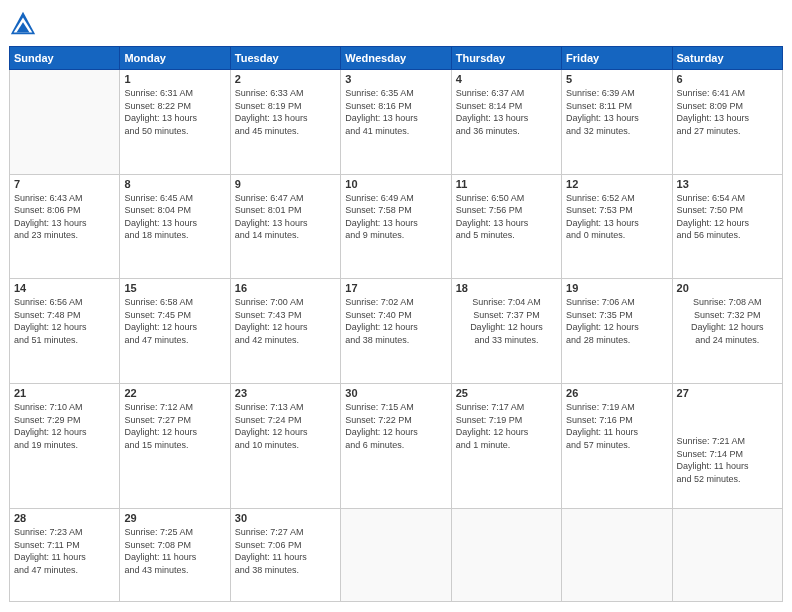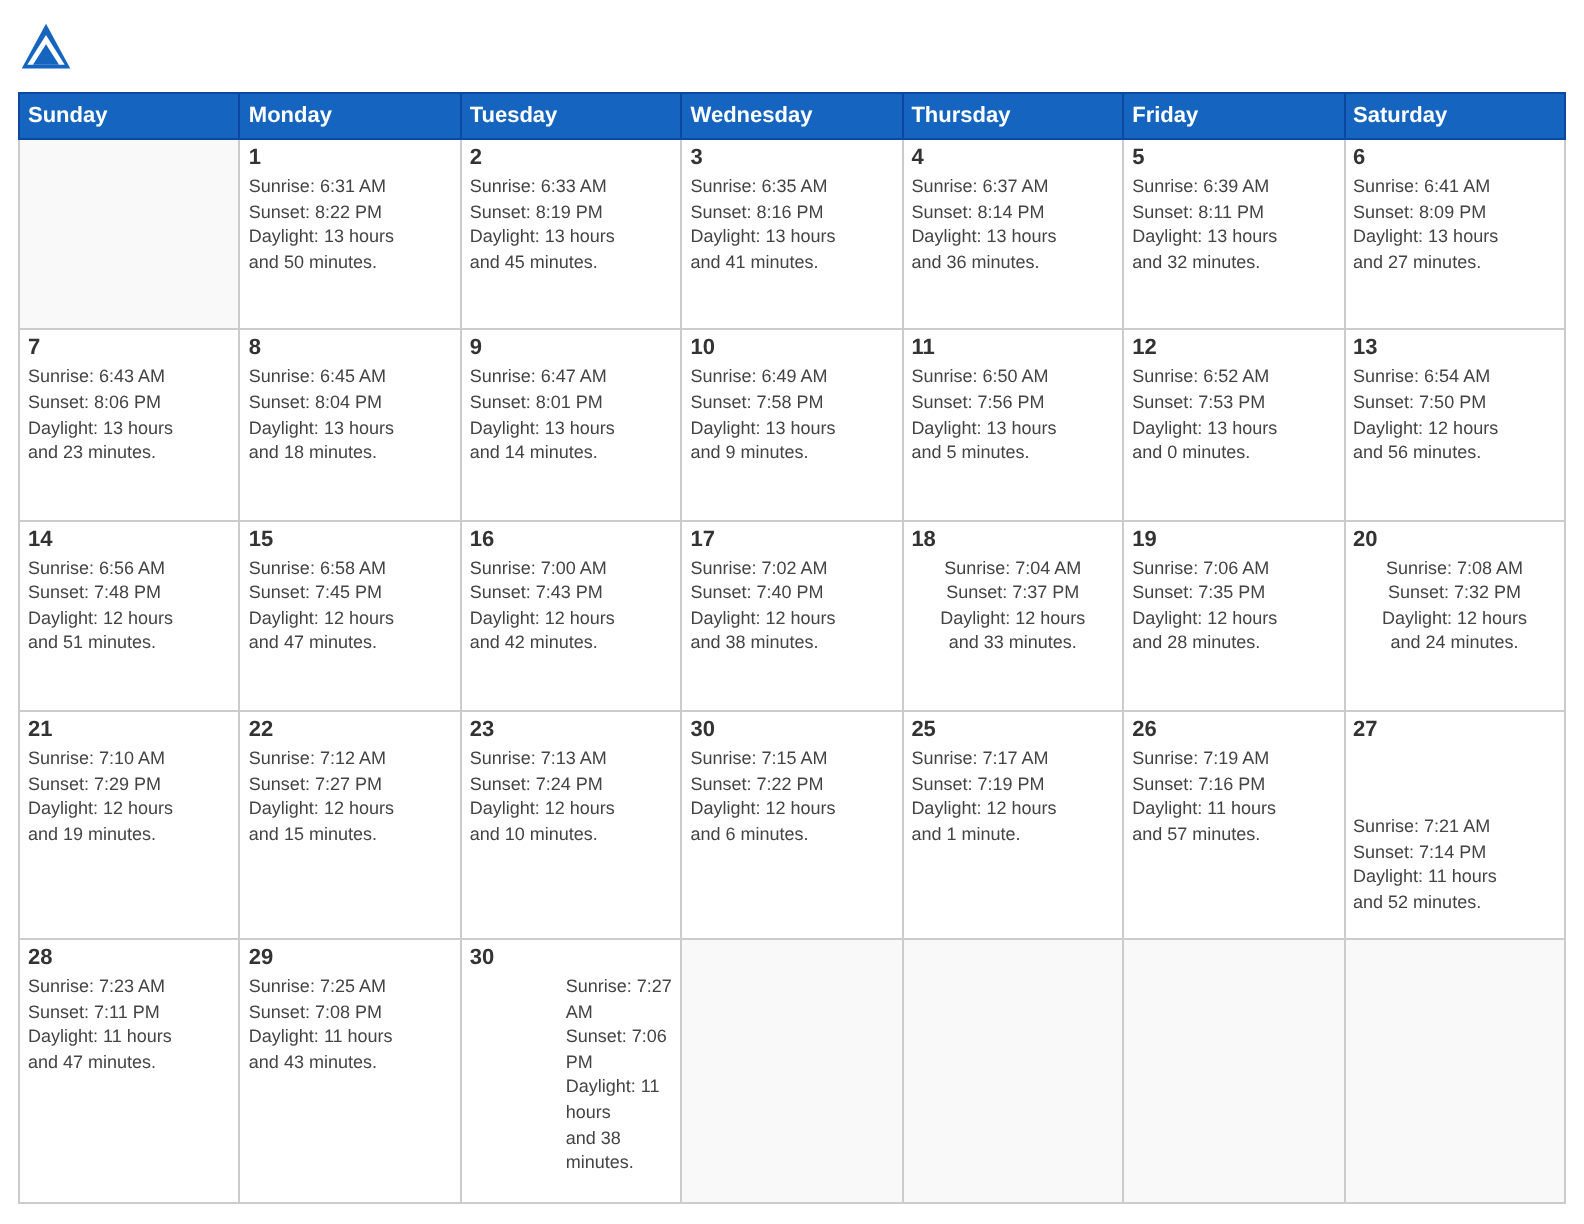--- a/index.html
+++ b/index.html
@@ -338,21 +338,21 @@
           </td>
           <td>
             <span class="day-number">29</span>
             <div class="day-info" style="white-space: pre-line;">Sunrise: 7:25 AM
 Sunset: 7:08 PM
 Daylight: 11 hours
 and 43 minutes.</div>
           </td>
           <td>
             <span class="day-number">30</span>
-            <div class="day-info" style="white-space: pre-line; margin-left: 48px;">Sunrise: 7:27 AM
+            <div class="day-info" style="white-space: pre-line;">Sunrise: 7:27 AM
 Sunset: 7:06 PM
 Daylight: 11 hours
 and 38 minutes.</div>
           </td>
           <td class="empty-cell"></td>
           <td class="empty-cell"></td>
           <td class="empty-cell"></td>
           <td class="empty-cell"></td>
         </tr>
       </tbody>

